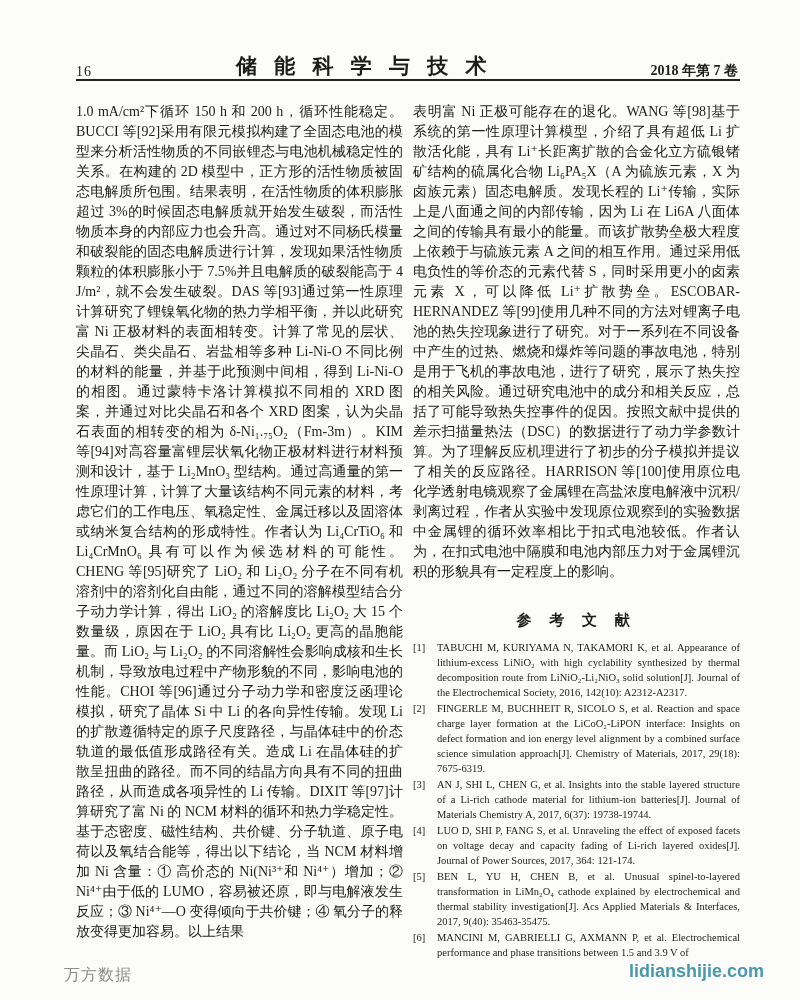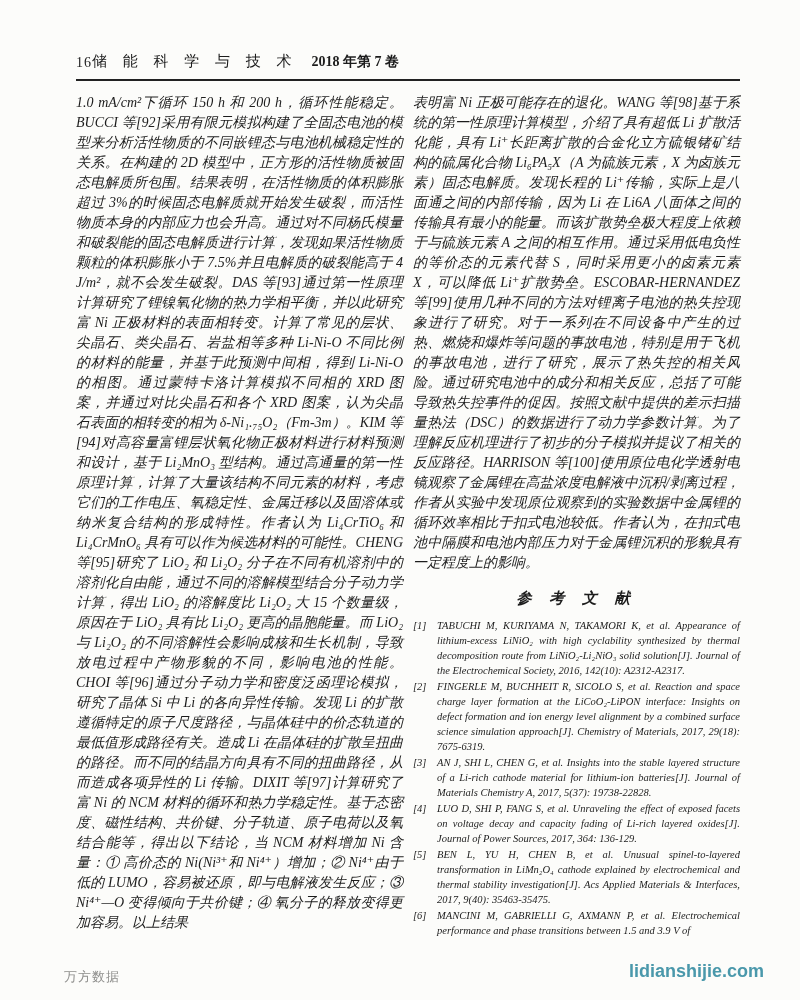--- a/index.html
+++ b/index.html
@@ -9,65 +9,65 @@
     width: 800px; height: 1000px;
     margin: 0 auto;
     background: #fcfcfa;
     color: #1c1c1c;
     font-family: "Liberation Serif", "DejaVu Serif", serif;
     overflow: hidden;
   }
   .header {
     display: flex;
     align-items: flex-end;
-    padding: 52px 48px 6px 76px;
+    justify-content: space-between;
+    padding: 52px 62px 6px 76px;
     border-bottom: none;
     font-size: 14px;
   }
   .header .rule {
     position: absolute;
     left: 76px; right: 60px; top: 79px;
     height: 2px; background: #222;
   }
   .page-number { font-size: 14px; letter-spacing: 1px; }
-  .journal-title { font-weight: normal; font-size: 15px; letter-spacing: 6px; }
+  .journal-title { font-weight: bold; font-size: 21px; letter-spacing: 6px; }
   .volume-info { font-weight: bold; font-size: 14px; margin-left: 14px; }
   .columns {
     display: flex;
     gap: 10px;
     padding: 16px 60px 0 76px;
-    font-style: italic;
   }
   .col { flex: 1; min-width: 0; }
   .body-text {
     font-size: 14px;
     line-height: 20px;
     text-align: justify;
     text-justify: inter-character;
   }
   .refs-heading {
     text-align: center;
     font-weight: bold;
     font-size: 15px;
     letter-spacing: 7px;
-    margin: 16px 0 10px 0;
+    margin: 29px 0 10px 0;
   }
   .ref-item {
     display: flex;
     font-size: 10.5px;
     line-height: 15px;
     text-align: justify;
     margin-bottom: 1px;
   }
   .ref-num { flex: 0 0 24px; }
   .ref-text { flex: 1; min-width: 0; }
   .footer-watermark {
     position: absolute;
     left: 64px; bottom: 14px;
-    font-size: 13px;
+    font-size: 16px;
     color: #8d8d8b;
     letter-spacing: 1px;
   }
   .footer-site {
     position: absolute;
     right: 36px; bottom: 18px;
     font-family: "Liberation Sans", "DejaVu Sans", sans-serif;
     font-size: 18px;
     font-weight: bold;
   }
@@ -99,25 +99,25 @@
         <div class="ref-item">
           <span class="ref-num">[1]</span>
           <span class="ref-text">TABUCHI M, KURIYAMA N, TAKAMORI K, et al. Appearance of lithium-excess LiNiO₂ with high cyclability synthesized by thermal decomposition route from LiNiO₂-Li₂NiO₃ solid solution[J]. Journal of the Electrochemical Society, 2016, 142(10): A2312-A2317.</span>
         </div>
         <div class="ref-item">
           <span class="ref-num">[2]</span>
           <span class="ref-text">FINGERLE M, BUCHHEIT R, SICOLO S, et al. Reaction and space charge layer formation at the LiCoO₂-LiPON interface: Insights on defect formation and ion energy level alignment by a combined surface science simulation approach[J]. Chemistry of Materials, 2017, 29(18): 7675-6319.</span>
         </div>
         <div class="ref-item">
           <span class="ref-num">[3]</span>
-          <span class="ref-text">AN J, SHI L, CHEN G, et al. Insights into the stable layered structure of a Li-rich cathode material for lithium-ion batteries[J]. Journal of Materials Chemistry A, 2017, 5(37): 19738-22828.</span>
+          <span class="ref-text">AN J, SHI L, CHEN G, et al. Insights into the stable layered structure of a Li-rich cathode material for lithium-ion batteries[J]. Journal of Materials Chemistry A, 2017, 6(37): 19738-19744.</span>
         </div>
         <div class="ref-item">
           <span class="ref-num">[4]</span>
-          <span class="ref-text">LUO D, SHI P, FANG S, et al. Unraveling the effect of exposed facets on voltage decay and capacity fading of Li-rich layered oxides[J]. Journal of Power Sources, 2017, 364: 136-129.</span>
+          <span class="ref-text">LUO D, SHI P, FANG S, et al. Unraveling the effect of exposed facets on voltage decay and capacity fading of Li-rich layered oxides[J]. Journal of Power Sources, 2017, 364: 121-174.</span>
         </div>
         <div class="ref-item">
           <span class="ref-num">[5]</span>
           <span class="ref-text">BEN L, YU H, CHEN B, et al. Unusual spinel-to-layered transformation in LiMn₂O₄ cathode explained by electrochemical and thermal stability investigation[J]. Acs Applied Materials &amp; Interfaces, 2017, 9(40): 35463-35475.</span>
         </div>
         <div class="ref-item">
           <span class="ref-num">[6]</span>
           <span class="ref-text">MANCINI M, GABRIELLI G, AXMANN P, et al. Electrochemical performance and phase transitions between 1.5 and 3.9 V of</span>
         </div>
       </div>

